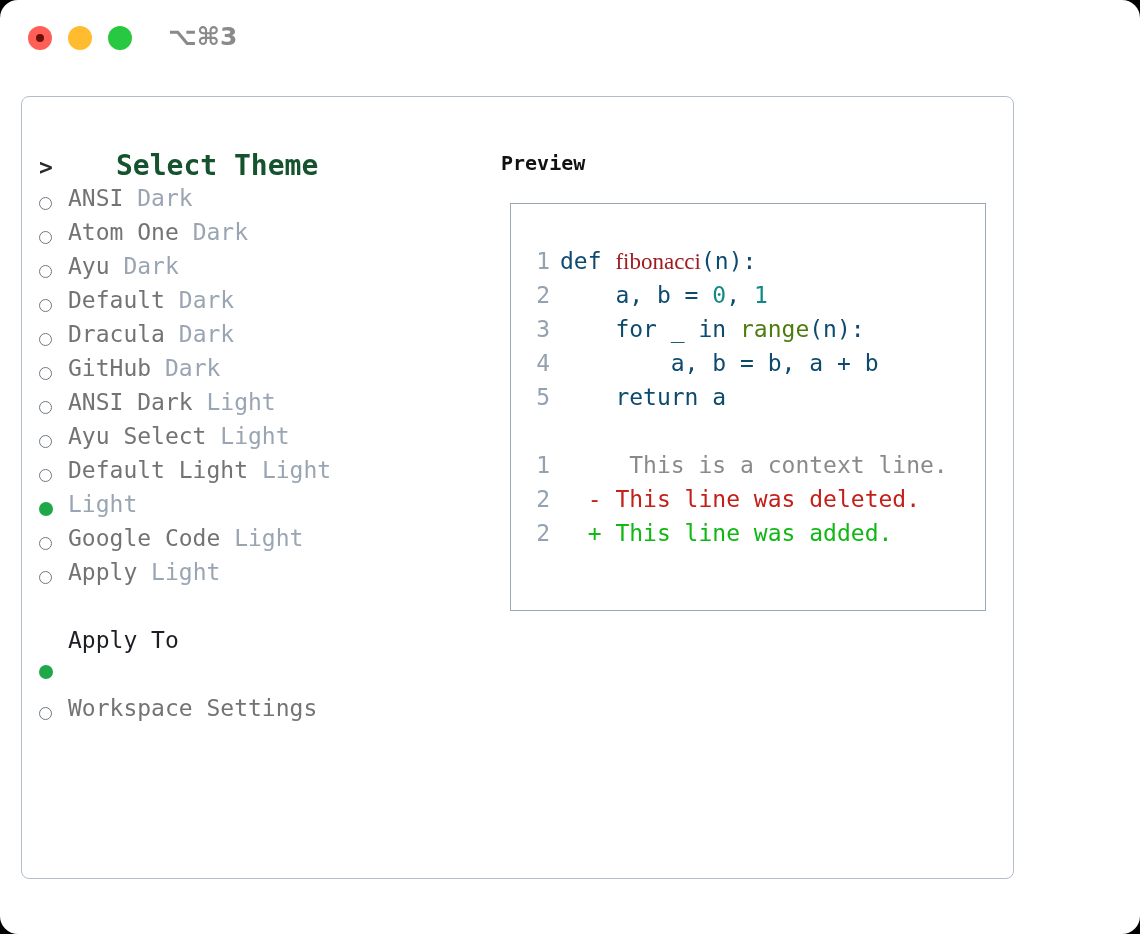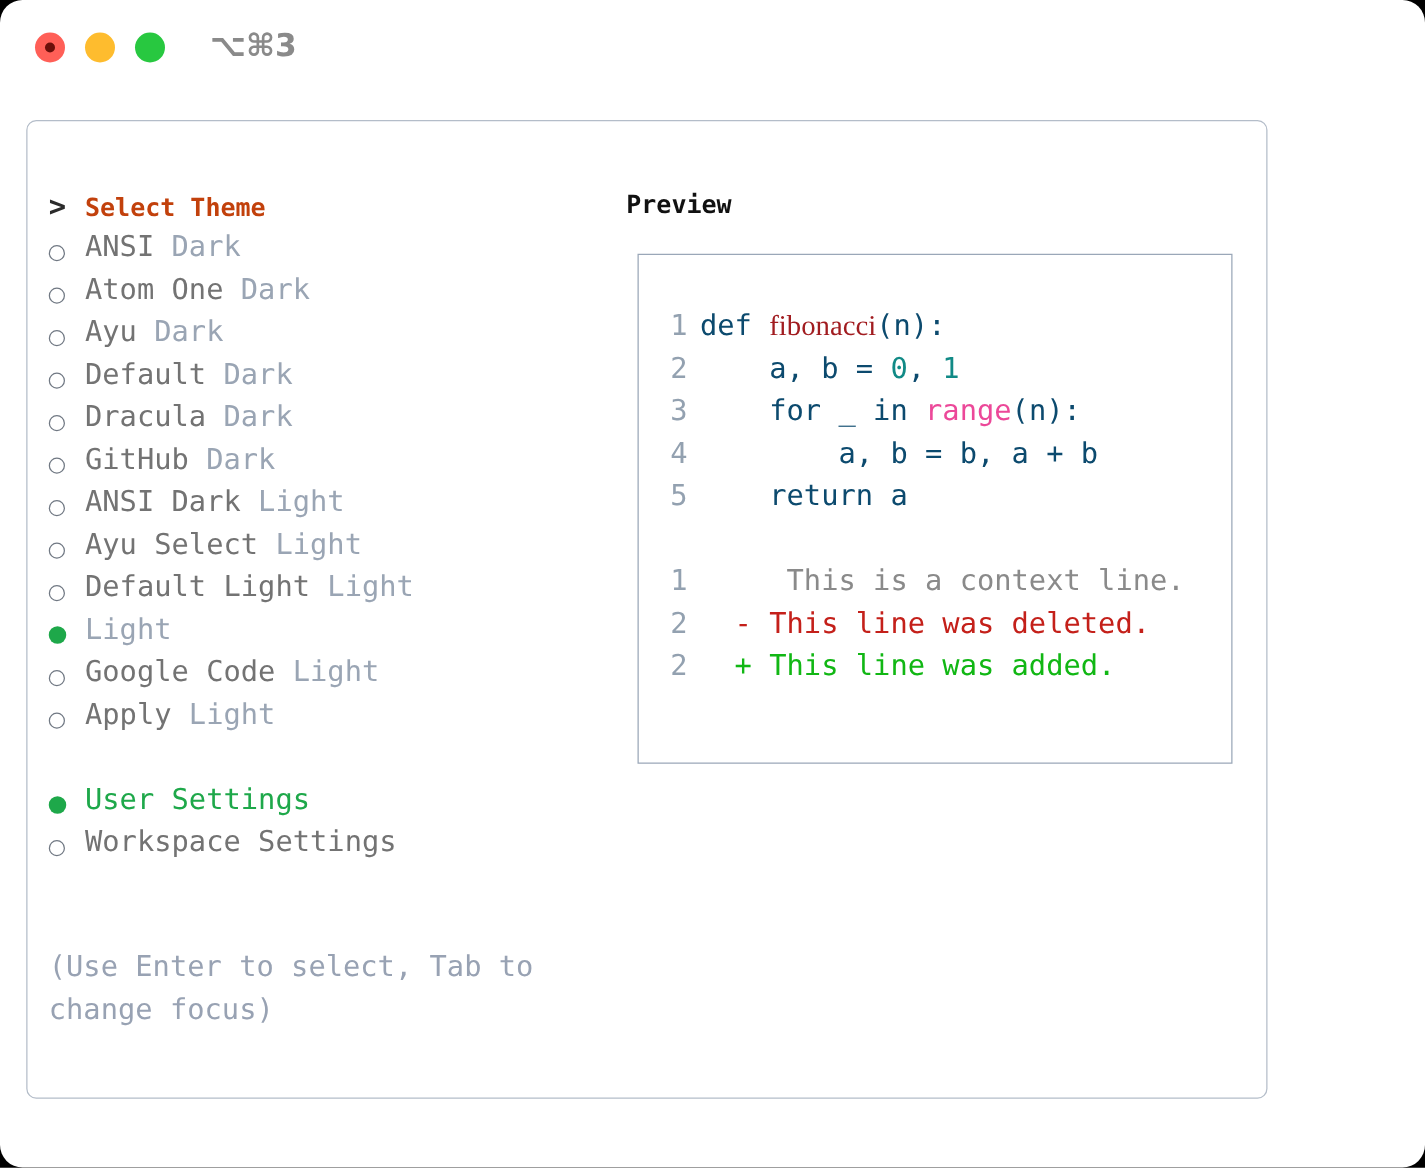--- a/index.html
+++ b/index.html
@@ -130,22 +130,23 @@
     height: 14px;
     border-radius: 50%;
     background: #1ea84a;
     position: relative;
     top: 4px;
   }
 
   .title-row { height: 36px; }
   .title-row .label {
     font-weight: bold;
-    color: #c2410c;
-    font-size: 20px;
+    color: #14532d;
+    font-size: 28px;
+    margin-left: 48px;
   }
 
   .label { color: #737373; }
   .label.selected { color: #1ea84a; }
   .suffix { color: #9aa5b4; }
 
   .section-head {
     color: #1b1f23;
     font-size: 23px;
   }
@@ -196,21 +197,21 @@
     width: 24px;
     flex: 0 0 24px;
     text-align: right;
     color: #93a1b0;
     margin-right: 10px;
   }
   .code-txt { white-space: pre; color: #24292e; }
 
   .tok-fn     { color: #a11c20; font-family: Liberation Serif, serif; }
   .tok-num    { color: #118a86; }
-  .tok-builtin{ color: #ec4899; text-align: right; }
+  .tok-builtin{ color: #4d7c0f; text-align: right; }
   .tok-plain  { color: #0c4a6e; }
 
   .diff-ctx { color: #8a8a8a; }
   .diff-del { color: #c4201a; }
   .diff-add { color: #11b714; }
 
   .gap-line { height: 34px; }
 </style>
 </head>
 <body>
@@ -239,26 +240,26 @@
           <div class="row"><span class="marker"><span class="bullet-hollow"></span></span><span class="label">GitHub </span><span class="suffix">Dark</span></div>
           <div class="row"><span class="marker"><span class="bullet-hollow"></span></span><span class="label">ANSI Dark </span><span class="suffix">Light</span></div>
           <div class="row"><span class="marker"><span class="bullet-hollow"></span></span><span class="label">Ayu Select </span><span class="suffix">Light</span></div>
           <div class="row"><span class="marker"><span class="bullet-hollow"></span></span><span class="label">Default Light </span><span class="suffix">Light</span></div>
           <div class="row"><span class="marker"><span class="bullet-filled"></span></span><span class="suffix">Light</span></div>
           <div class="row"><span class="marker"><span class="bullet-hollow"></span></span><span class="label">Google Code </span><span class="suffix">Light</span></div>
           <div class="row"><span class="marker"><span class="bullet-hollow"></span></span><span class="label">Apply </span><span class="suffix">Light</span></div>
         </div>
       <div class="spacer"></div>
       <div id="apply-rows">
-          <div class="row"><span class="marker"><span class="bullet-filled"></span></span><span class="label selected">User Settings</span></div>
+          <div class="row"><span class="marker"></span><span class="section-head">Apply To</span></div>
+          <div class="row"><span class="marker"><span class="bullet-filled"></span></span></div>
           <div class="row"><span class="marker"><span class="bullet-hollow"></span></span><span class="label">Workspace Settings</span></div>
         </div>
     </div>
 
-    <div id="hint">(Use Enter to select, Tab to change focus)</div>
 
     <div id="preview-title">Preview</div>
 
     <div id="preview-box">
       <div id="code"><div class="code-line"><span class="lno">1</span><span class="code-txt"><span class="tok-plain">def </span><span class="tok-fn">fibonacci</span><span class="tok-plain">(n):</span></span></div><div class="code-line"><span class="lno">2</span><span class="code-txt"><span class="tok-plain">    a, b = </span><span class="tok-num">0</span><span class="tok-plain">, </span><span class="tok-num">1</span></span></div><div class="code-line"><span class="lno">3</span><span class="code-txt"><span class="tok-plain">    for _ in </span><span class="tok-builtin">range</span><span class="tok-plain">(n):</span></span></div><div class="code-line"><span class="lno">4</span><span class="code-txt"><span class="tok-plain">        a, b = b, a + b</span></span></div><div class="code-line"><span class="lno">5</span><span class="code-txt"><span class="tok-plain">    return a</span></span></div><div class="gap-line"></div><div class="code-line"><span class="lno">1</span><span class="code-txt diff-ctx">     This is a context line.</span></div><div class="code-line"><span class="lno">2</span><span class="code-txt diff-del">  - This line was deleted.</span></div><div class="code-line"><span class="lno">2</span><span class="code-txt diff-add">  + This line was added.</span></div></div>
     </div>
 
   </div>
 </div>
 

